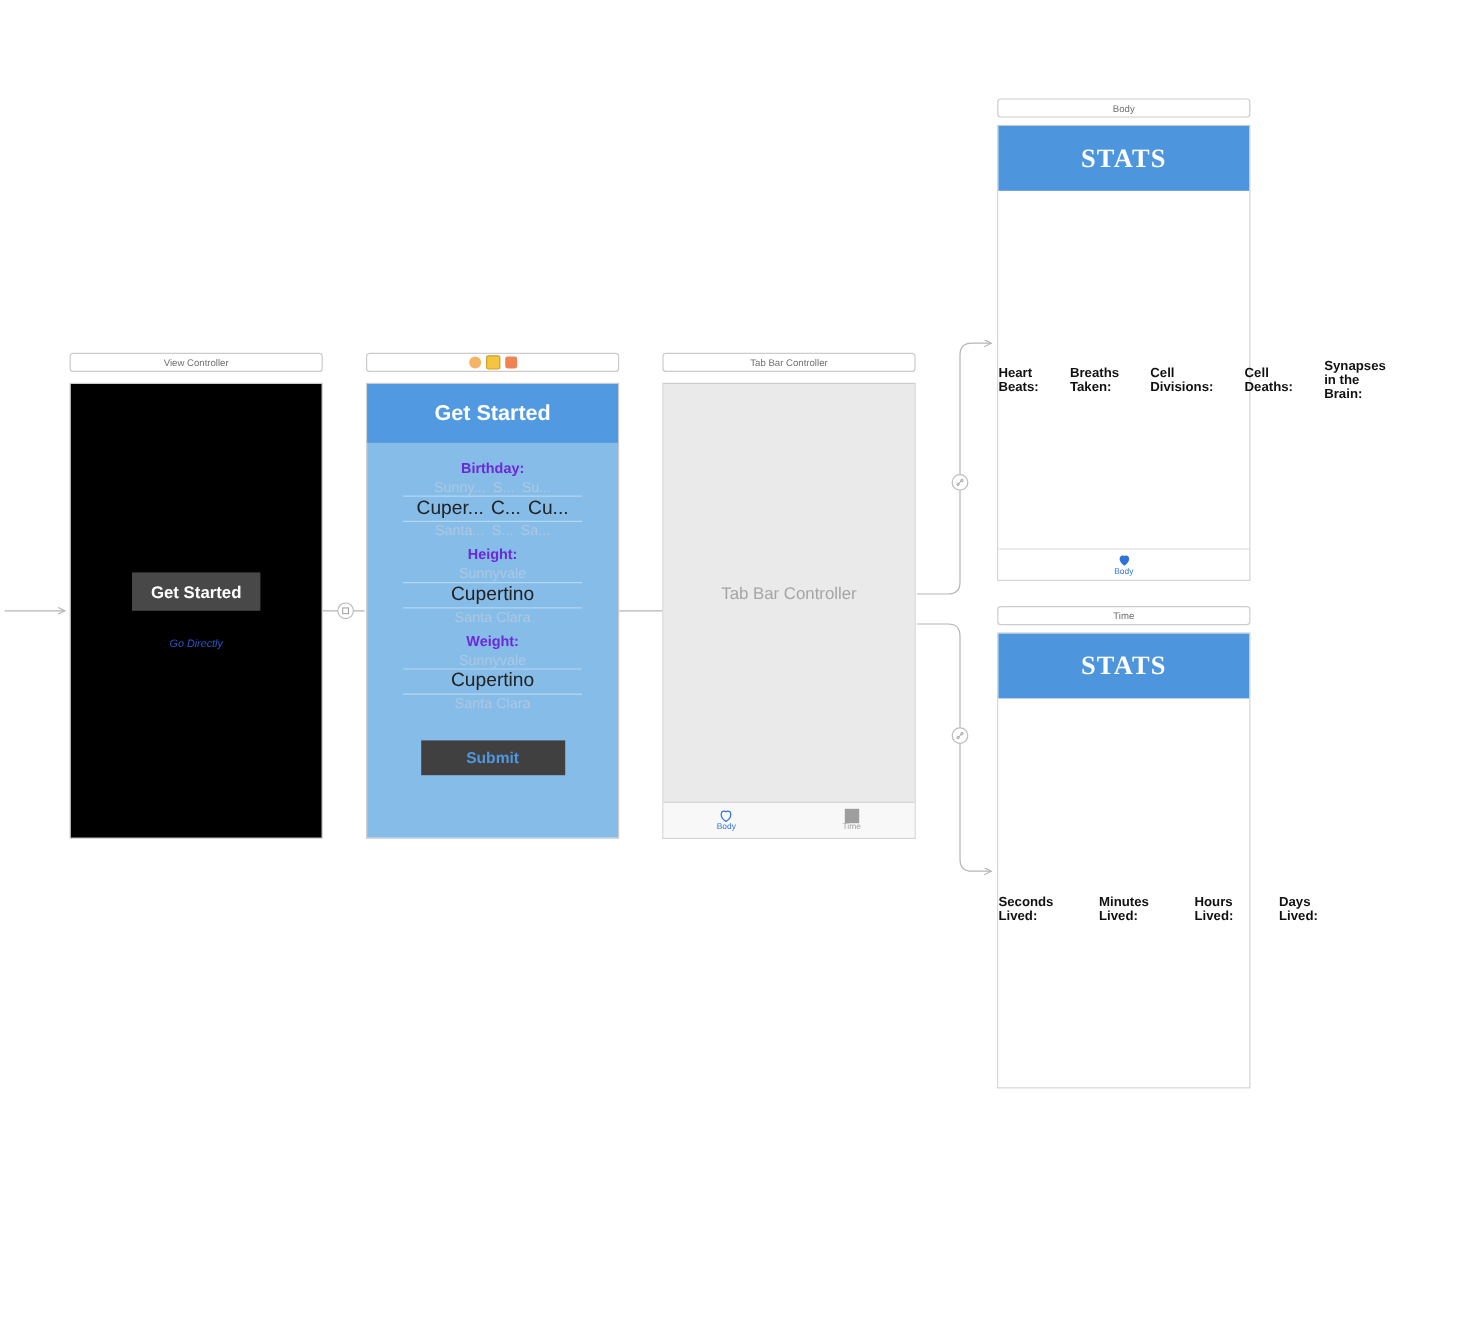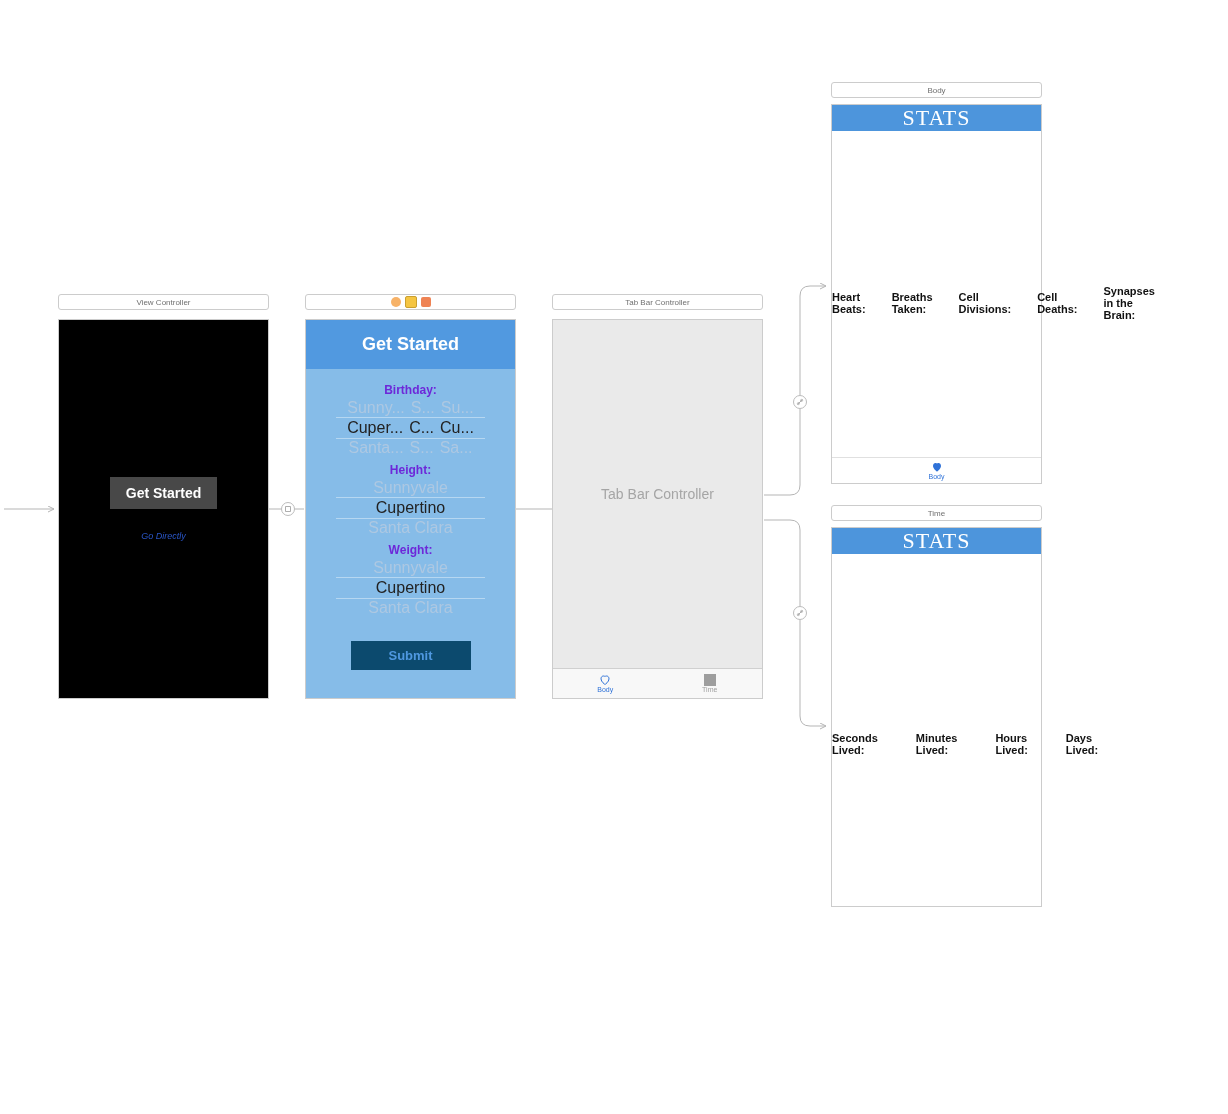--- a/index.html
+++ b/index.html
@@ -80,44 +80,44 @@
     padding: 14px 0;
   }
   #screen2 .form { padding: 8px 30px 0 30px; display:flex; flex-direction:column; align-items:center; }
   #screen2 .label { color: #6d28d9; font-size:12px; font-weight:600; margin-top:6px; margin-bottom:2px; }
   .picker {
     width: 100%;
     display:flex; flex-direction:column; align-items:center;
     font-size:11px;
   }
   .picker-row { display:flex; gap:6px; justify-content:center; width:100%; }
-  .picker .faded { color: rgba(175,200,225,0.95); font-size:16px; }
+  .picker .faded { color: rgba(175,200,225,0.95); font-size:12px; }
   .picker .mainrow { color:#222; font-size:16px; border-top:1px solid rgba(255,255,255,0.4); border-bottom:1px solid rgba(255,255,255,0.4); padding:1px 0; }
   .btn-submit {
-    background:#0c4a6e; color:#4f98e0; border:none; font-weight:600;
+    background:#404040; color:#4f98e0; border:none; font-weight:600;
     font-size:13px; width:120px; padding:7px 0; margin-top:24px;
   }
 
   
   #screen3 .phone-body { background:#eaeaea; display:flex; flex-direction:column; }
   #screen3 .placeholder { flex:1; display:flex; align-items:center; justify-content:center; color:#a5a5a5; font-size:14px; }
   .tabbar {
     height:30px; border-top:1px solid #d0d0d0; background:#f8f8f8;
     display:flex;
   }
   .tabitem { flex:1; display:flex; flex-direction:column; align-items:center; justify-content:center; font-size:7px; }
   .tabitem svg { width:14px; height:12px; }
   .tabitem .sq { width:12px; height:12px; background:#9e9e9e; }
 
   
   .stats-body { background:#fff; flex:1; display:flex; flex-direction:column; }
   .stats-header {
     background:#4d95dc; color:#fff; text-align:center;
     font-family: Georgia, "Times New Roman", serif;
-    font-size:22px; padding:0 0; letter-spacing:1px;
+    font-size:22px; padding:14px 0; letter-spacing:1px;font-weight:bold;
   }
   .stats-list { flex:1; padding-top:18px; display:flex; align-items:center; gap:26px; }
   .stat-row { font-size:11px; font-weight:700; color:#111; }
   .tabbar-stats {
     height:26px; border-top:1px solid #e0e0e0; display:flex; align-items:center; justify-content:center; flex-direction:column;
     font-size:7px; color:#2f72d8;
   }
   .tabbar-stats svg { width:14px; height:12px; fill:#2f72d8; }
 
   

